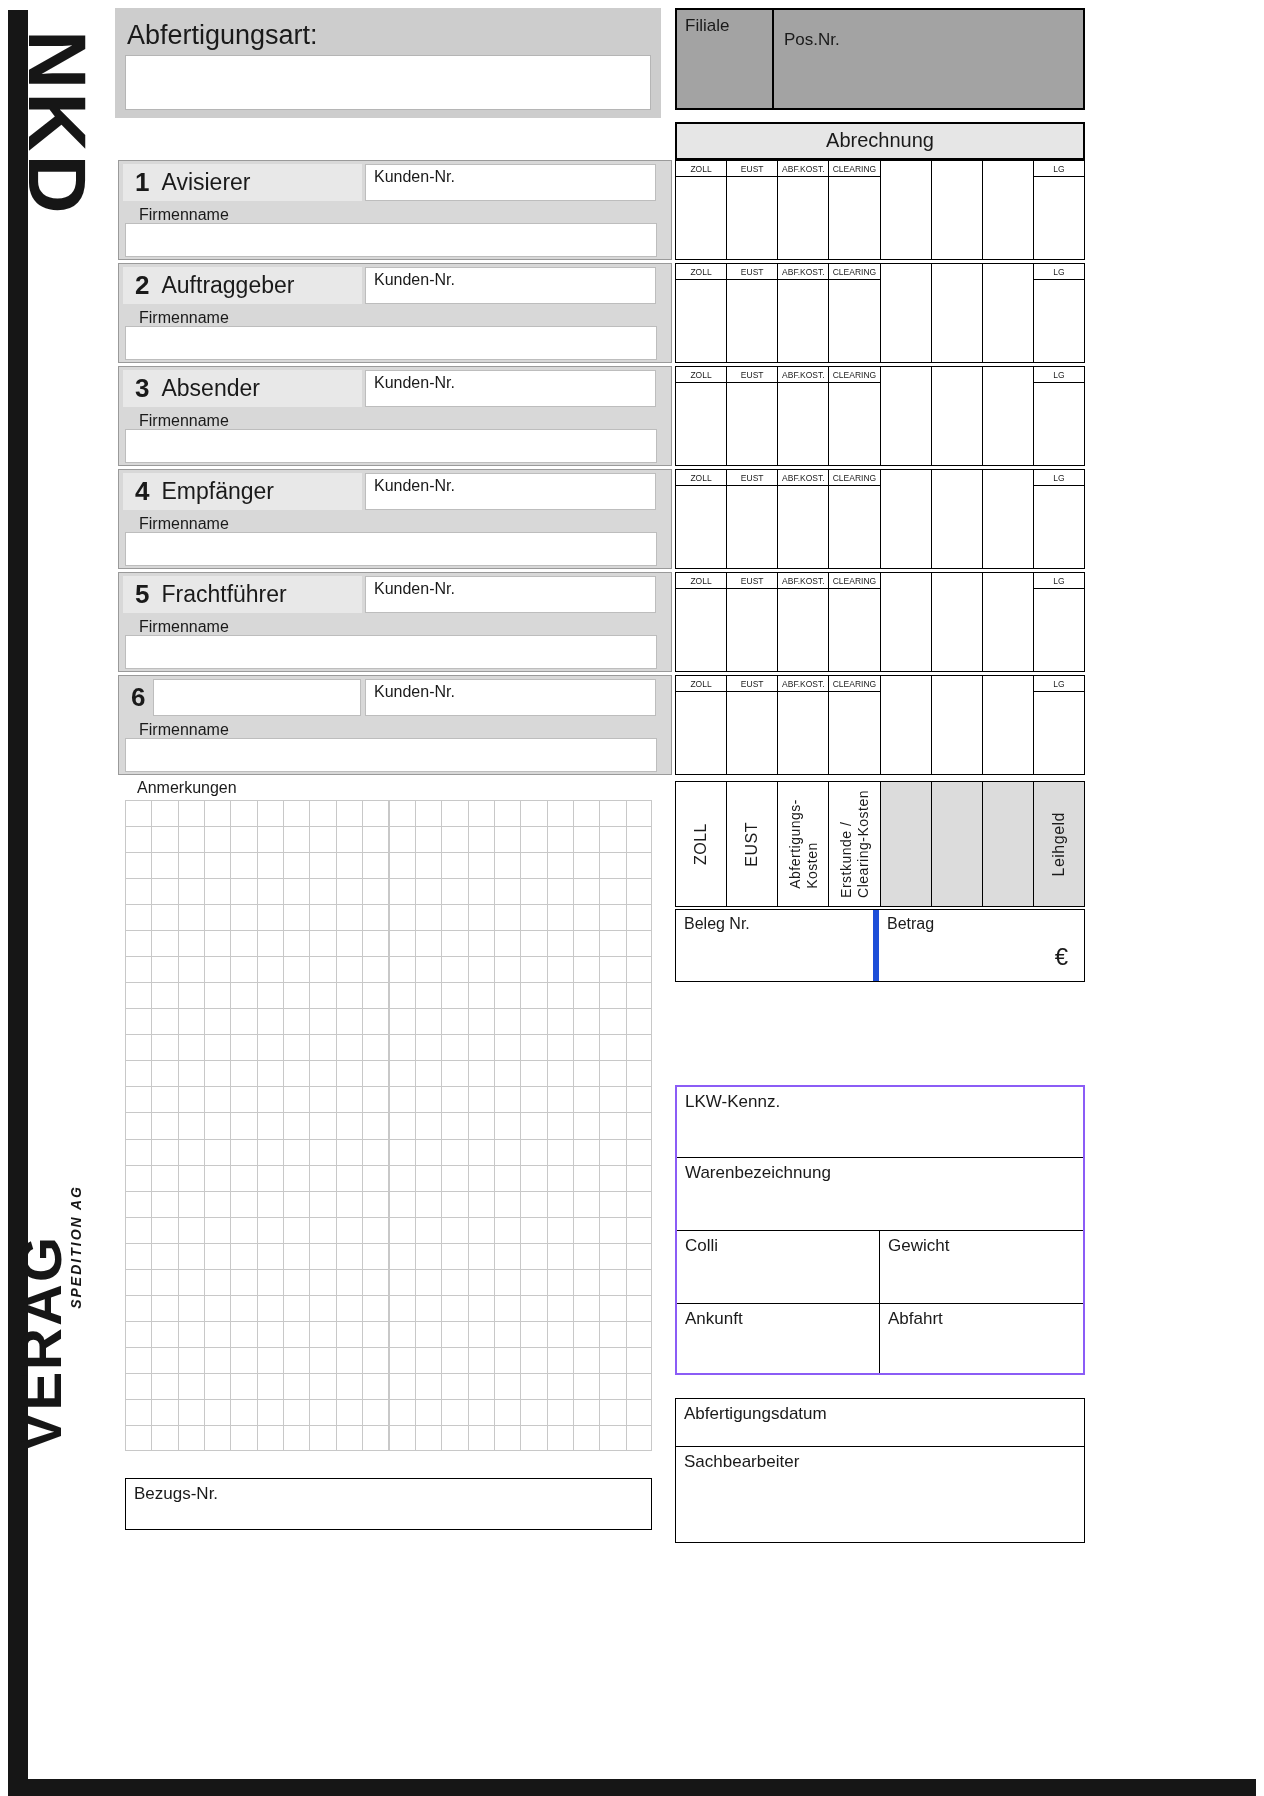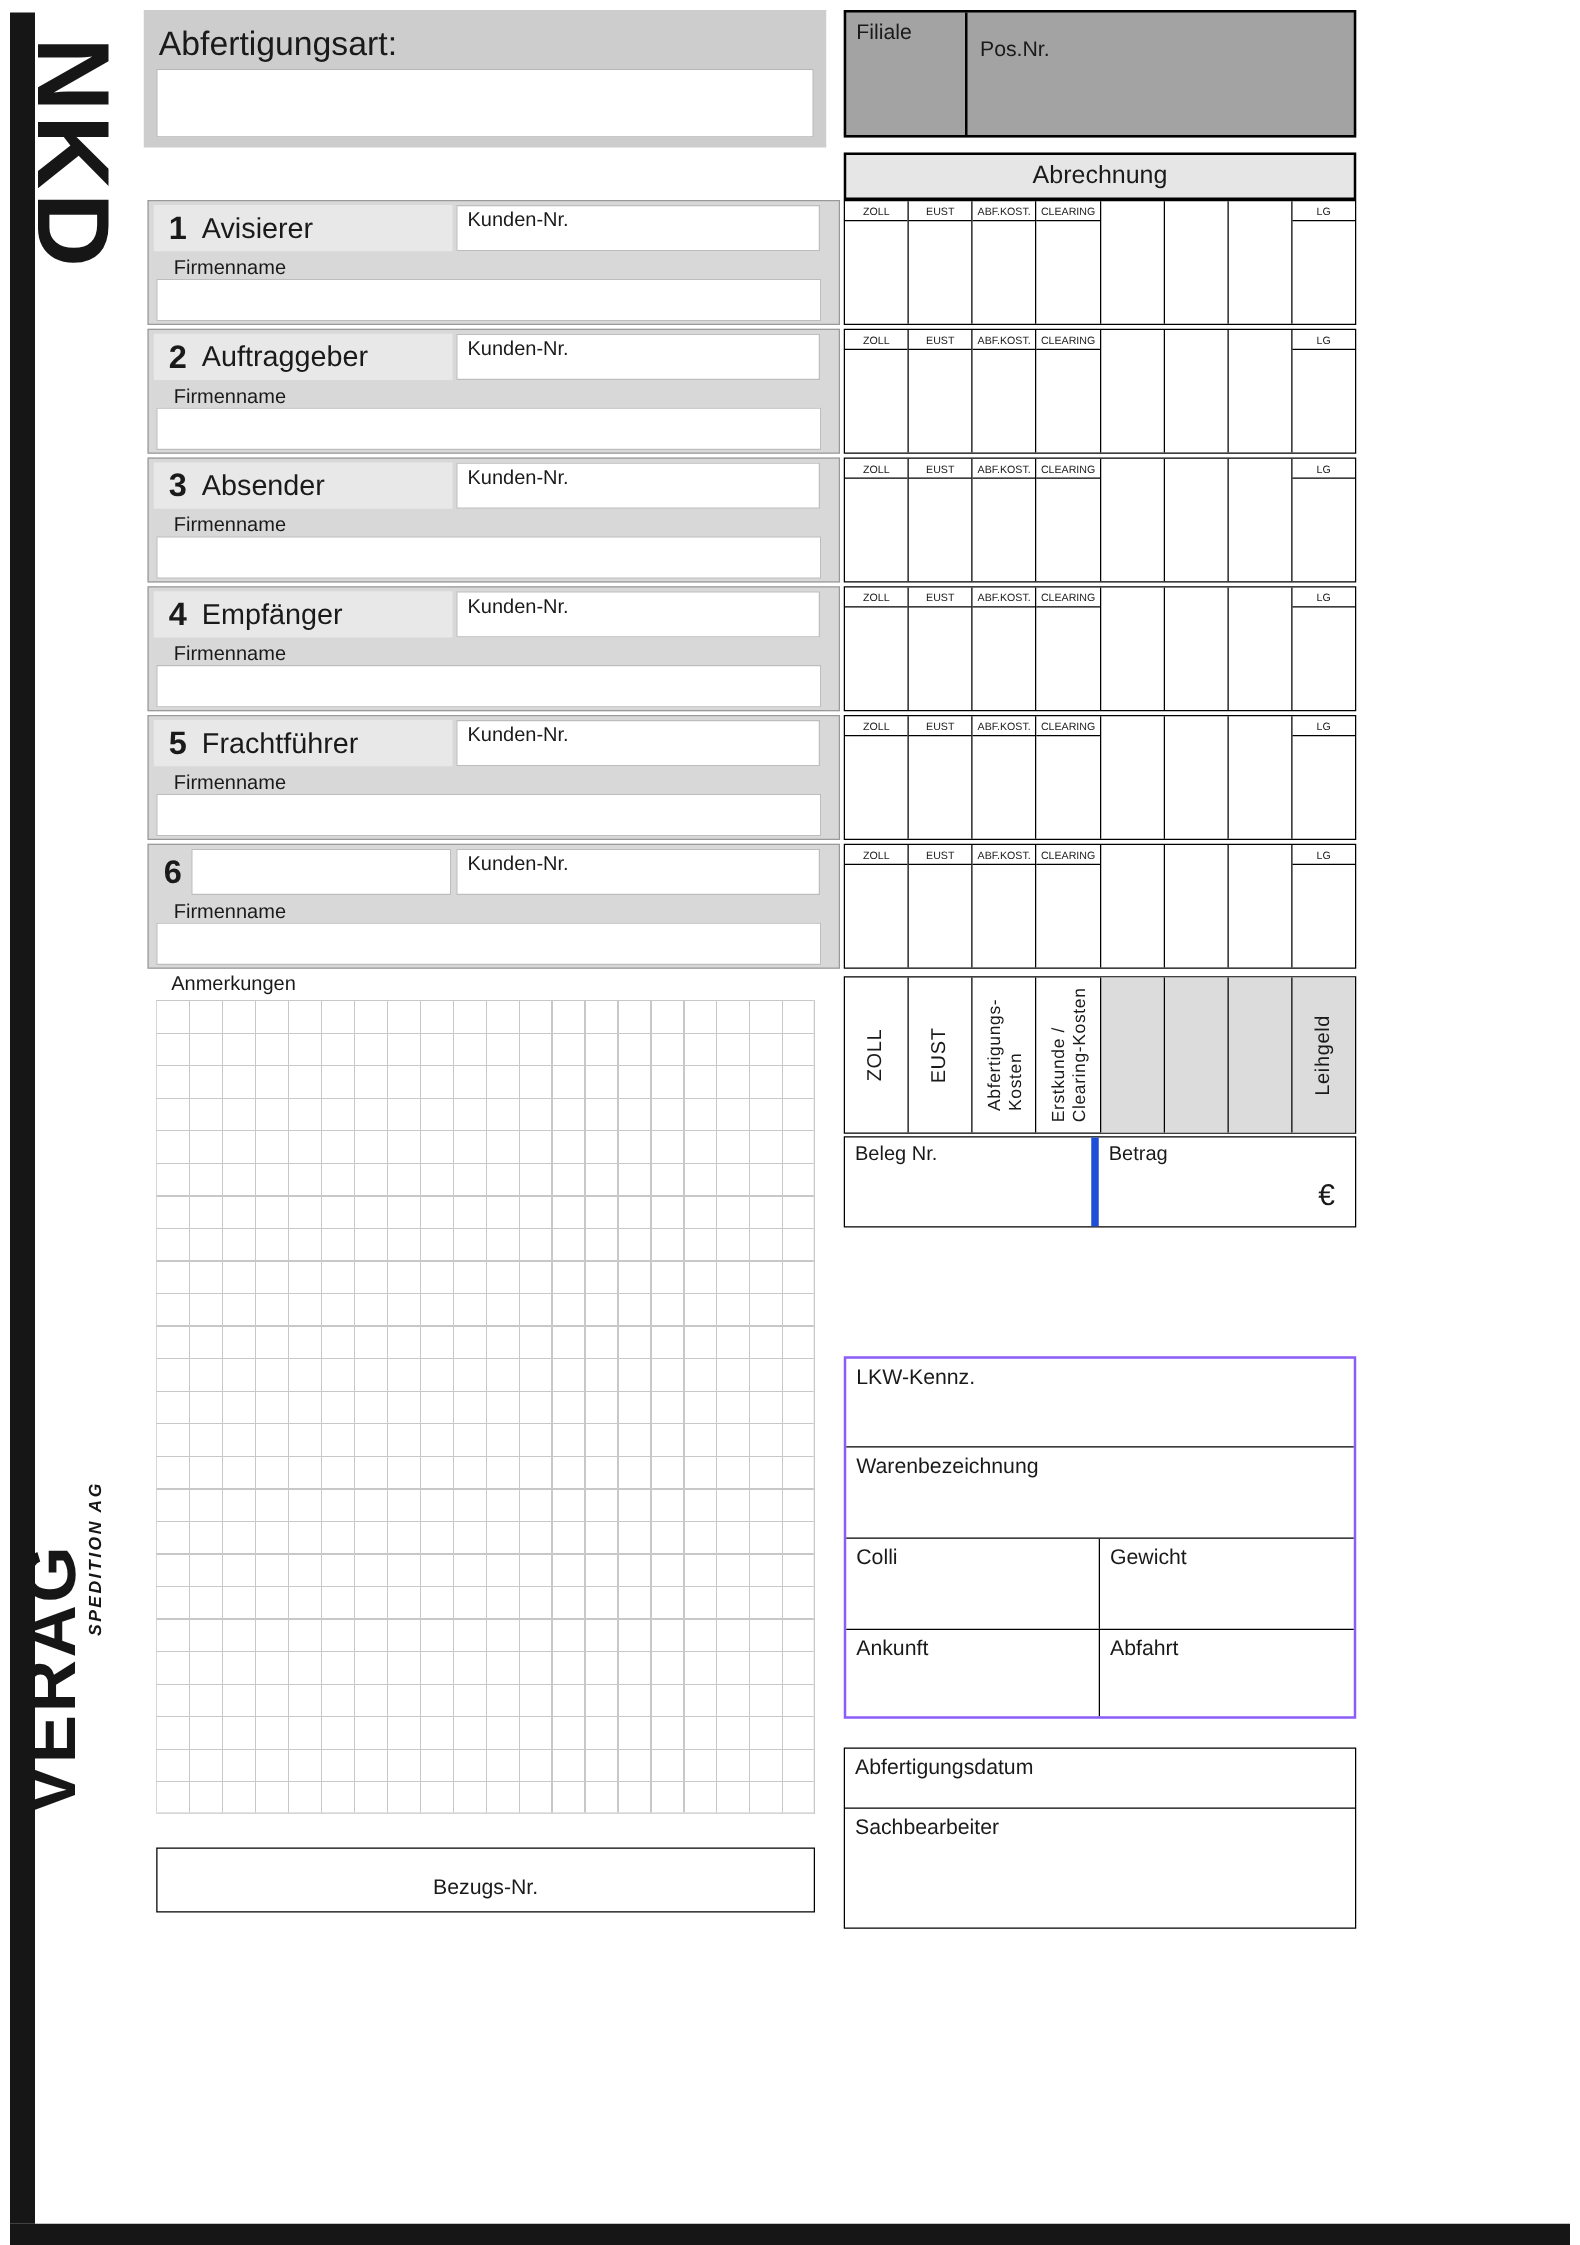--- a/index.html
+++ b/index.html
@@ -101,21 +101,21 @@
   .anmerk-label { position:absolute; left:137px; top:779px; font-size:16px; }
   .grid-paper { position:absolute; left:125px; top:800px; width:527px; height:651px;
     border-right:1px solid #c8c8c8; border-bottom:1px solid #c8c8c8;
     background-image:
       repeating-linear-gradient(to right,  #c8c8c8 0, #c8c8c8 1px, transparent 1px, transparent 26.35px),
       repeating-linear-gradient(to bottom, #c8c8c8 0, #c8c8c8 1px, transparent 1px, transparent 26.04px);
   }
 
   
   .bezugs-box { position:absolute; left:125px; top:1478px; width:527px; height:52px;
-                background:#fff; border:1.5px solid #000; padding:21px 8px; font-size:17px;text-align:center; }
+                background:#fff; border:1.5px solid #000; padding:5px 8px; font-size:17px; }
 </style>
 </head>
 <body>
 
 <div class="page">
 
   <div class="leftbar"></div>
   <div class="bottombar"></div>
 
   <div class="brand-nkd">NKD</div>

